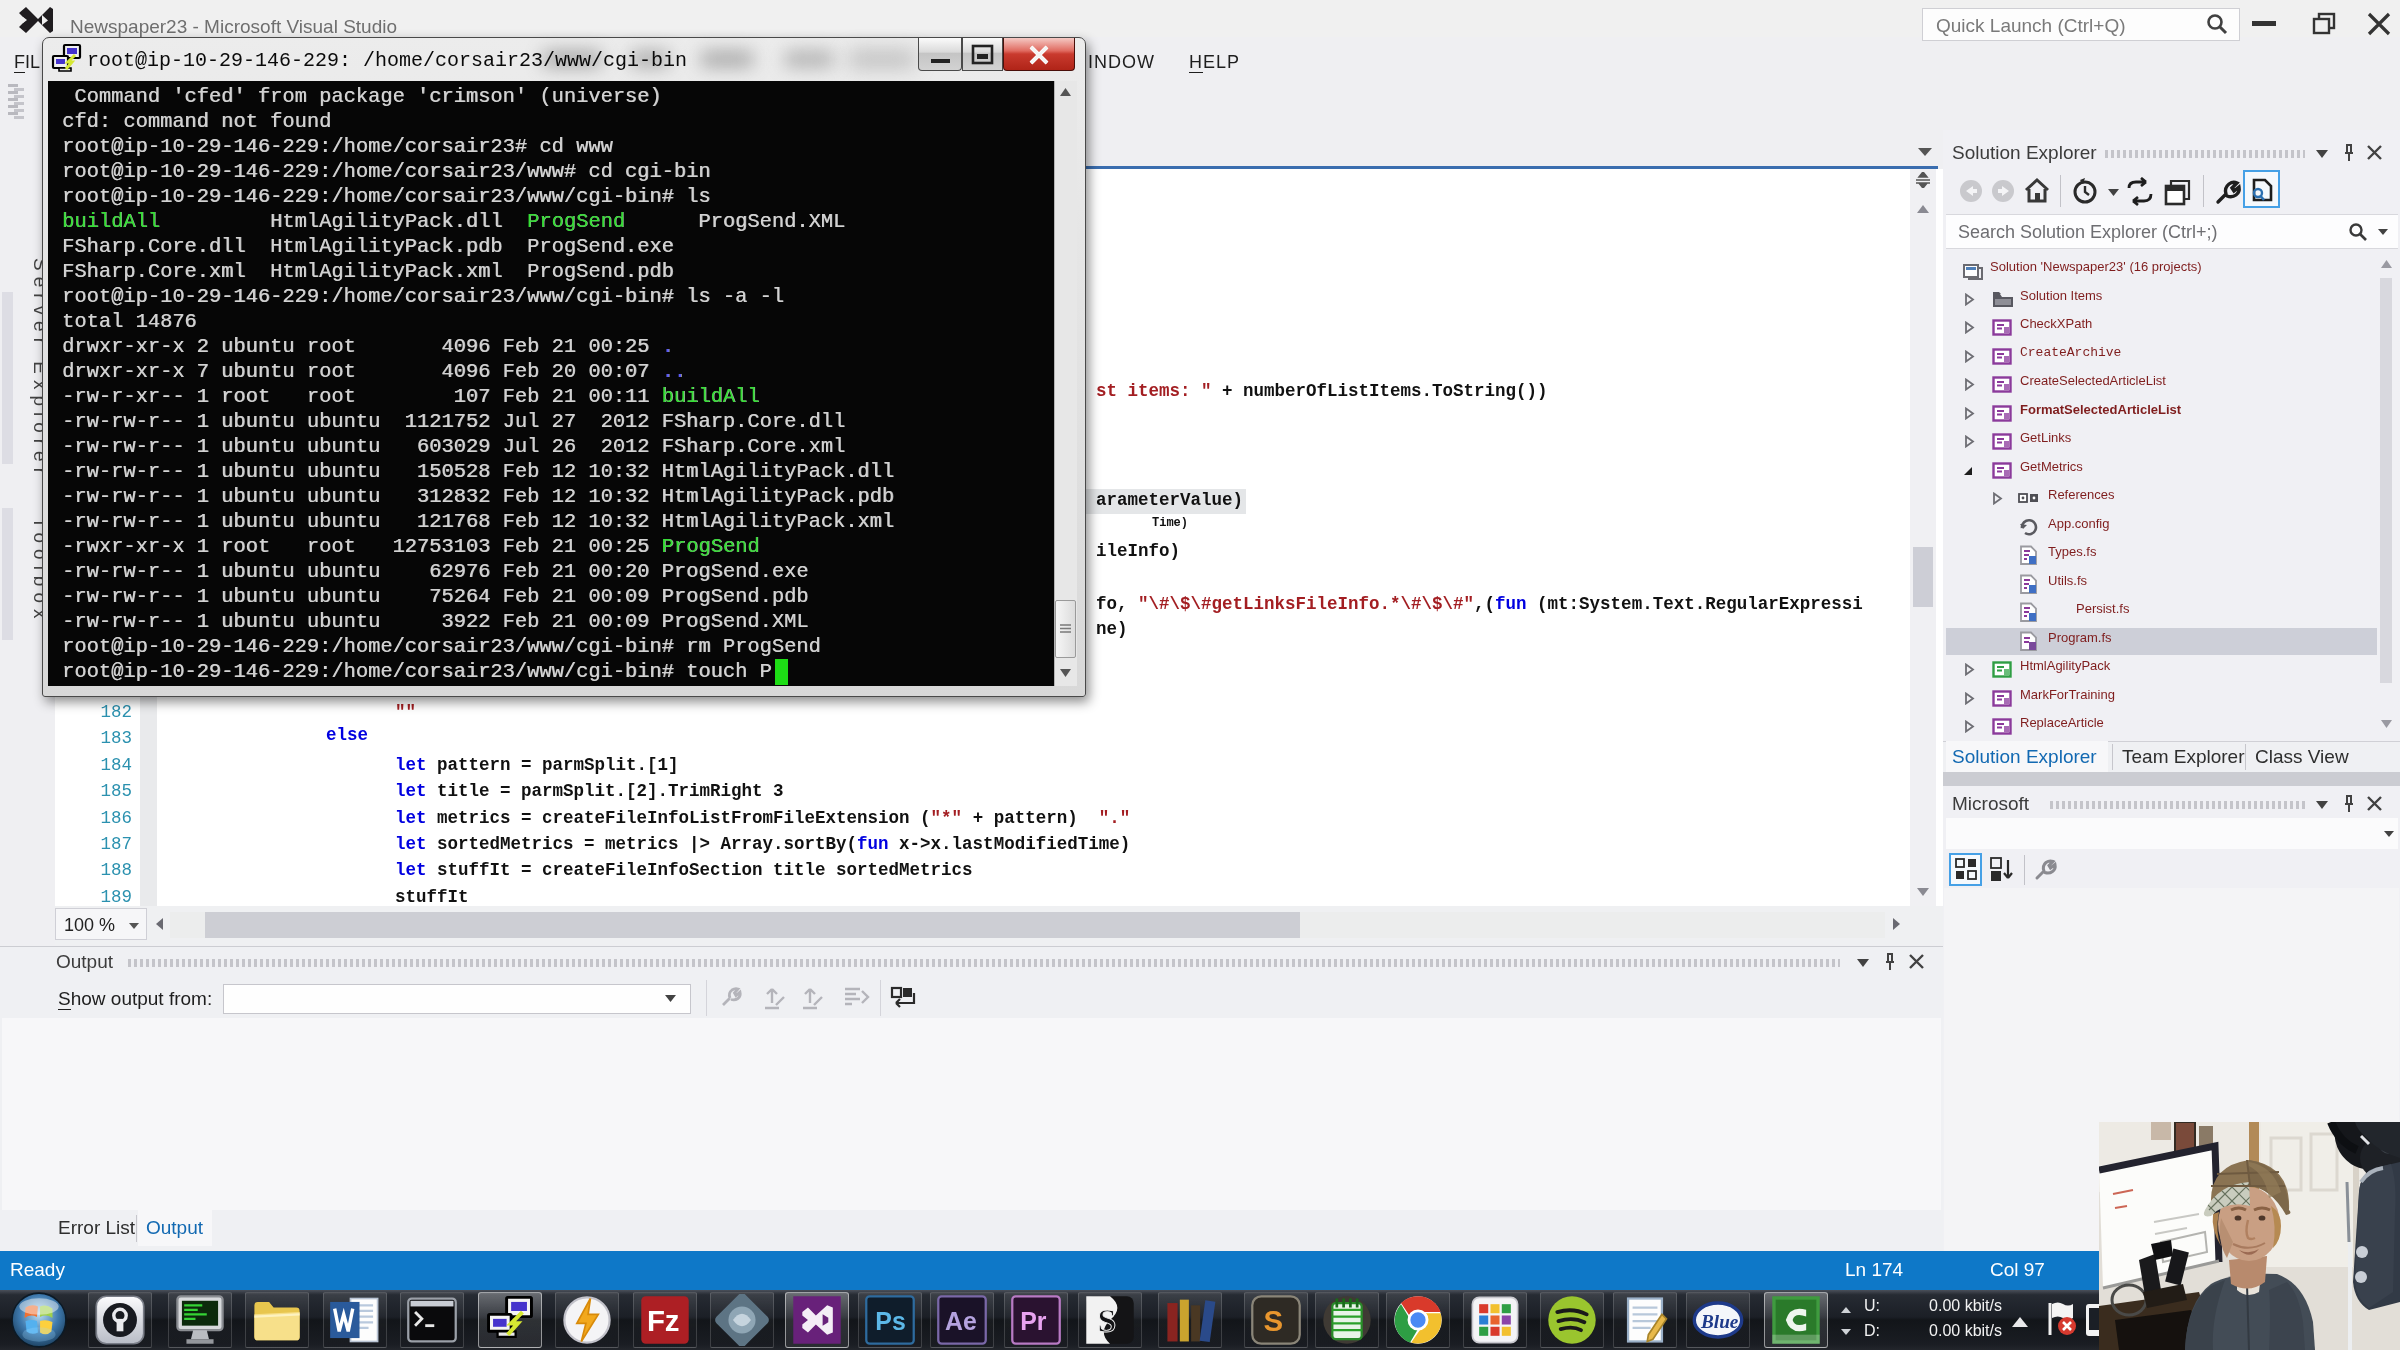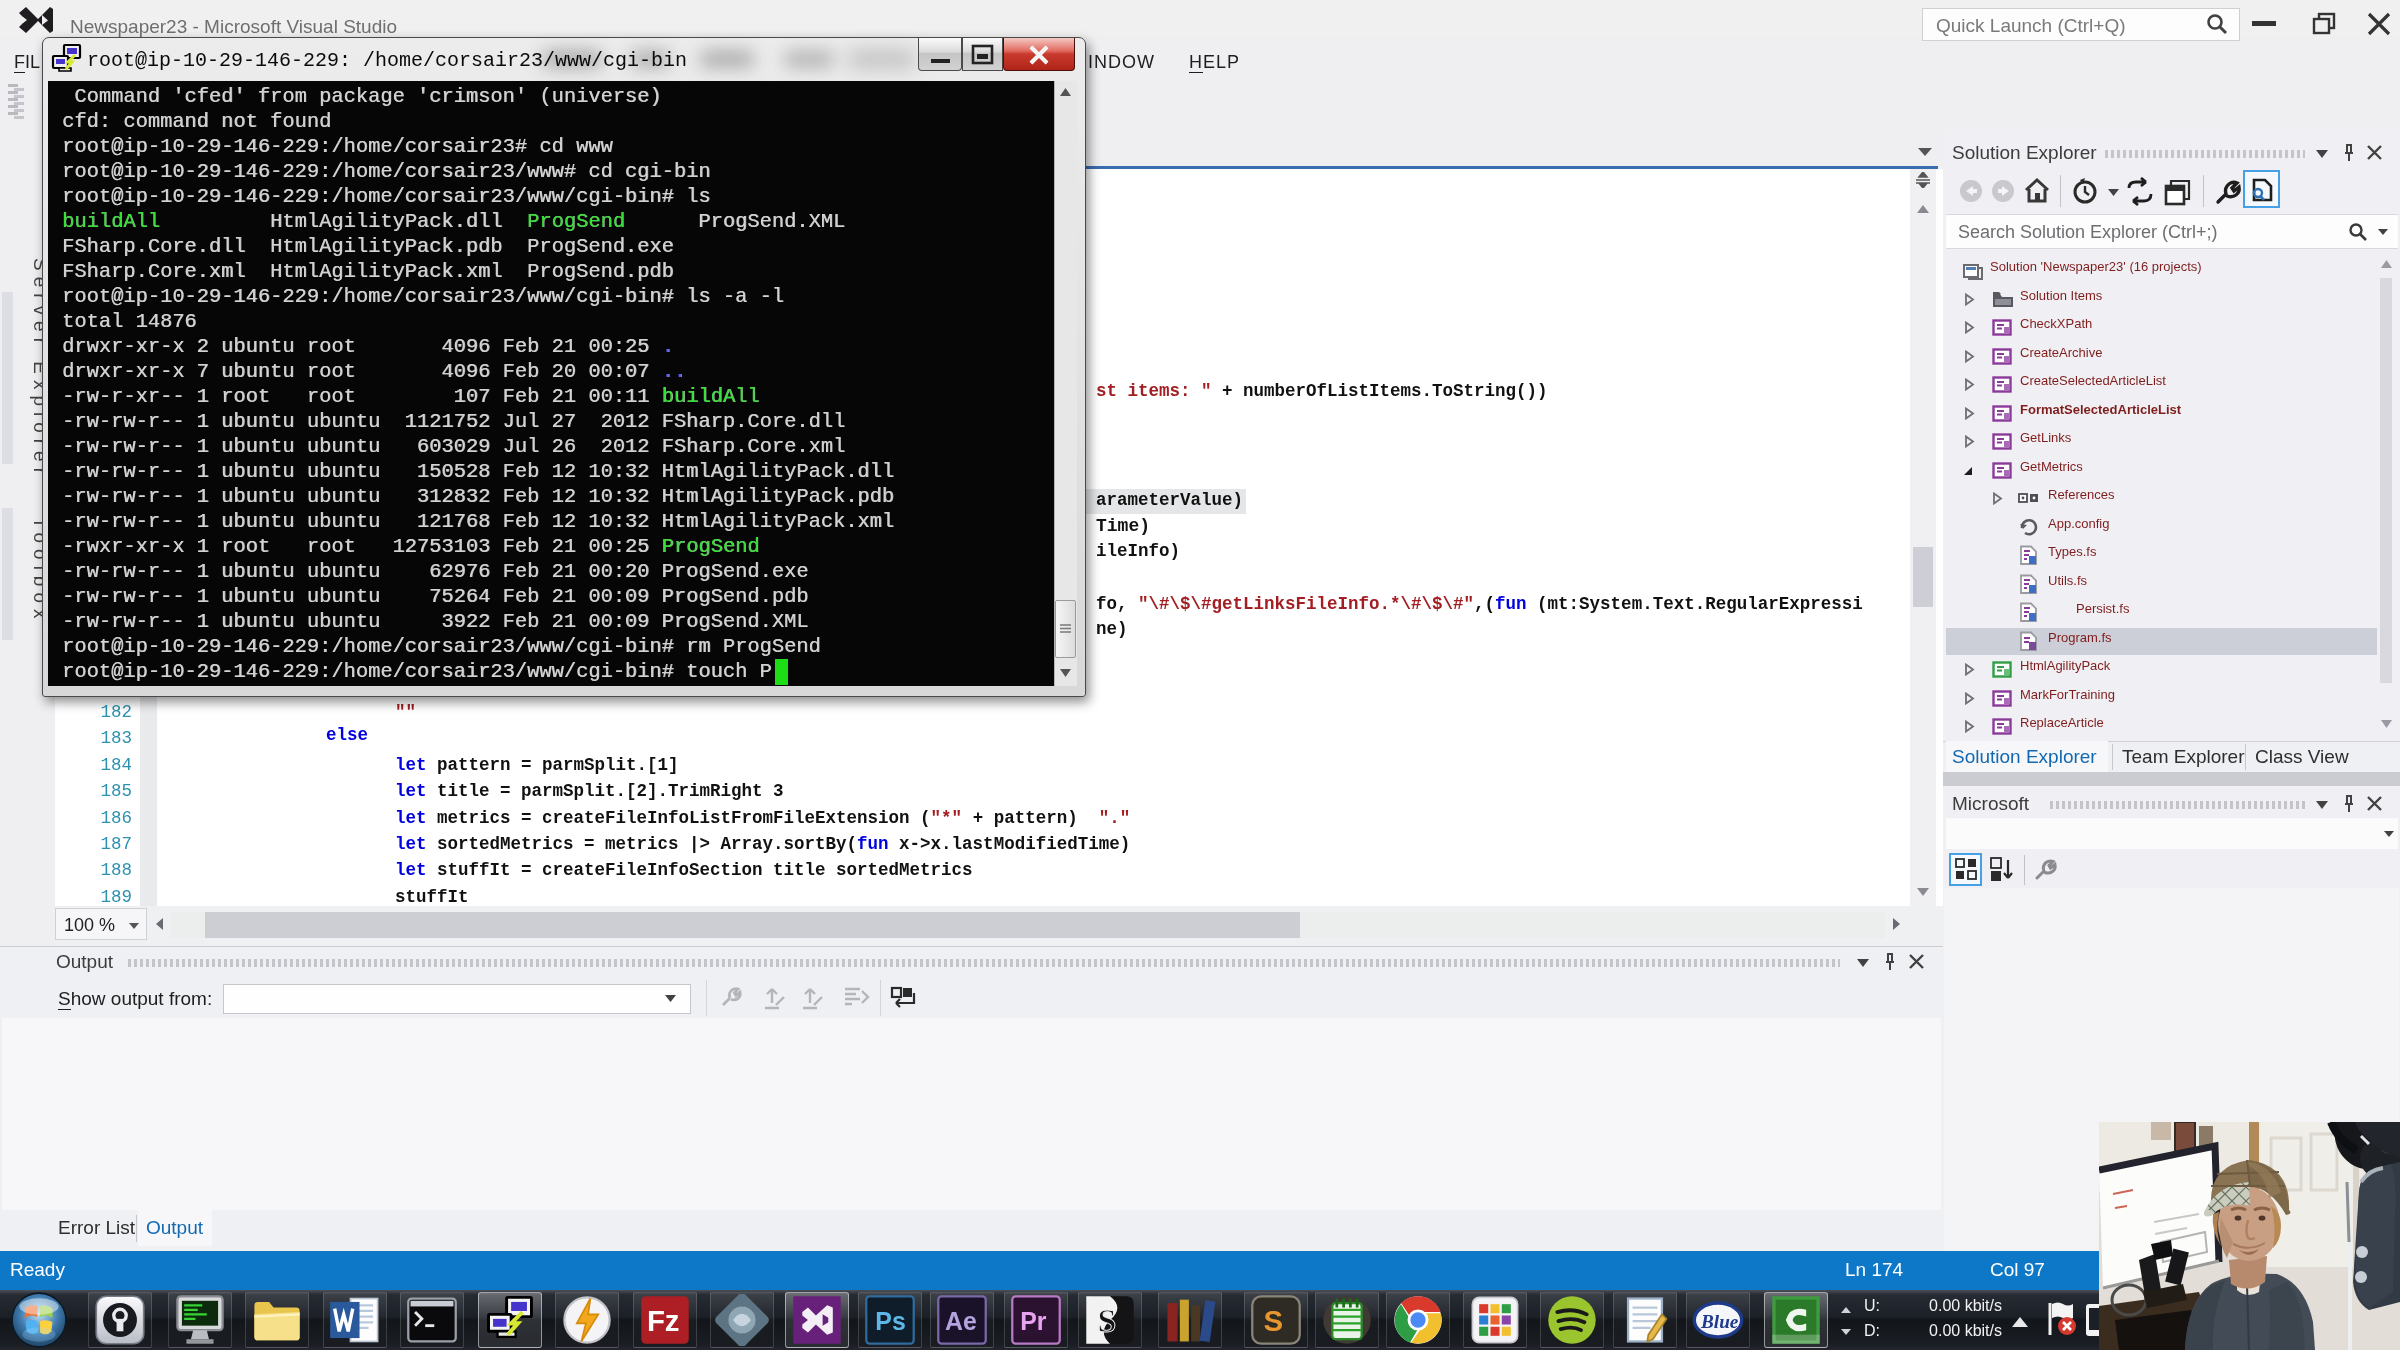--- a/index.html
+++ b/index.html
@@ -52,21 +52,21 @@
 
 <div class="abs" style="left:55px;top:166px;width:1883px;height:3px;background:#3a6daf;"></div>
 
 <svg class="abs" style="left:1916px;top:146px;" width="18" height="12" viewBox="0 0 18 12">
     <path d="M2 2 L9 10 L16 2 Z" fill="#555"></path>
   </svg>
 
 <div class="abs" style="left:1086px;top:489px;width:160px;height:25px;background:#e4e6e8;"></div>
 <div class="abs mono" style="left:1096px;top:381px;font-size:17.5px;font-weight:bold;color:#111;"><span style="color:#a31e22;">st items: " </span>+ numberOfListItems.ToString())</div>
 <div class="abs mono" style="left:1096px;top:490px;font-size:17.5px;font-weight:bold;color:#111;">arameterValue)</div>
-<div class="abs mono" style="left:1096px;top:516px;font-size:18px;font-weight:bold;color:#111;">Time)</div>
+<div class="abs mono" style="left:1152px;top:516px;font-size:12px;font-weight:bold;color:#111;">Time)</div>
 <div class="abs mono" style="left:1096px;top:541px;font-size:17.5px;font-weight:bold;color:#111;">ileInfo)</div>
 <div class="abs mono" style="left:1096px;top:594px;font-size:17.5px;font-weight:bold;color:#111;white-space:pre;">fo, <span style="color:#a31e22;">"\#\$\#getLinksFileInfo.*\#\$\#"</span>,(<span style="color:#0000e0;">fun</span> (mt:System.Text.RegularExpressi</div>
 <div class="abs mono" style="left:1096px;top:619px;font-size:17.5px;font-weight:bold;color:#111;">ne)</div>
 
 <div class="abs" style="left:140px;top:697px;width:17px;height:248px;background:#e9eaec;"></div>
 
 <div class="abs mono" style="left:90px;top:699px;width:42px;font-size:17.5px;line-height:26.4px;color:#2b91af;text-align:right;">182<br>183<br>184<br>185<br>186<br>187<br>188<br>189</div>
 <div class="abs mono" style="left:395px;top:699px;font-size:17.5px;line-height:26.4px;font-weight:bold;color:#111;white-space:pre;"><span style="color:#a31e22;">""</span>
 
 <span style="color:#0000e0;">let</span> pattern = parmSplit.[1]
@@ -198,21 +198,21 @@
     <svg class="exp" style="left:17px;" viewBox="0 0 13 13">
       <path d="M3 1.5 L10 6.5 L3 11.5 Z" fill="none" stroke="#6e6e74" stroke-width="1.8"></path>
     </svg>
     <svg class="ticon" style="left:46px;" width="21" height="21" viewBox="0 0 21 21">
       <rect x="1.5" y="3.5" width="17" height="14" fill="#fff" stroke="#8b3a9b" stroke-width="2.4"></rect>
       <path d="M5 8 H12 M5 11.5 H10" stroke="#8b3a9b" stroke-width="2"></path>
       <rect x="12" y="10" width="5" height="6" fill="#a86bb5"></rect>
     </svg>
     <span class="lbl" style="left:74px;">CheckXPath</span>
   </div>
-<div class="trow" style="top:343px;">
+<div class="trow" style="top:343px;font-family:Liberation Mono, monospace;">
     <svg class="exp" style="left:17px;" viewBox="0 0 13 13">
       <path d="M3 1.5 L10 6.5 L3 11.5 Z" fill="none" stroke="#6e6e74" stroke-width="1.8"></path>
     </svg>
     <svg class="ticon" style="left:46px;" width="21" height="21" viewBox="0 0 21 21">
       <rect x="1.5" y="3.5" width="17" height="14" fill="#fff" stroke="#8b3a9b" stroke-width="2.4"></rect>
       <path d="M5 8 H12 M5 11.5 H10" stroke="#8b3a9b" stroke-width="2"></path>
       <rect x="12" y="10" width="5" height="6" fill="#a86bb5"></rect>
     </svg>
     <span class="lbl" style="left:74px;">CreateArchive</span>
   </div>

